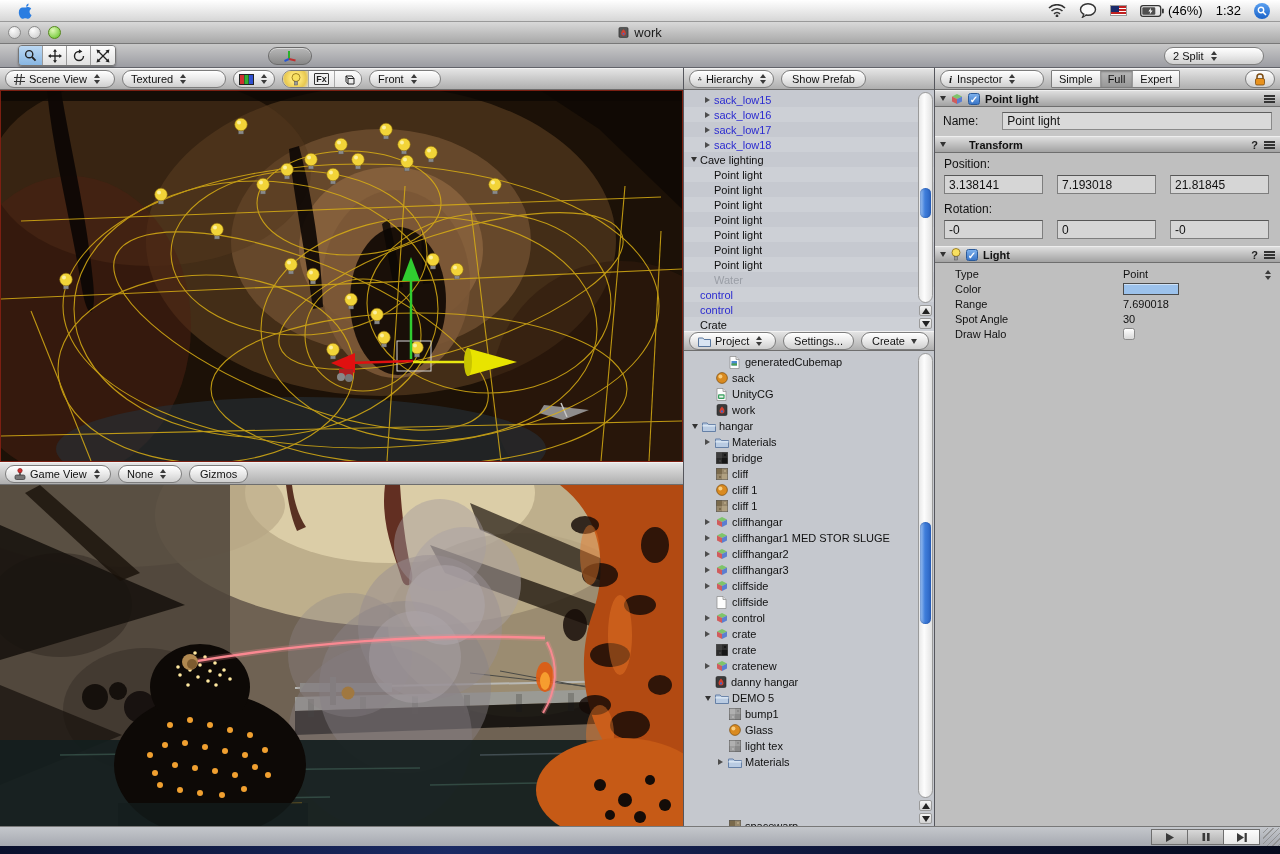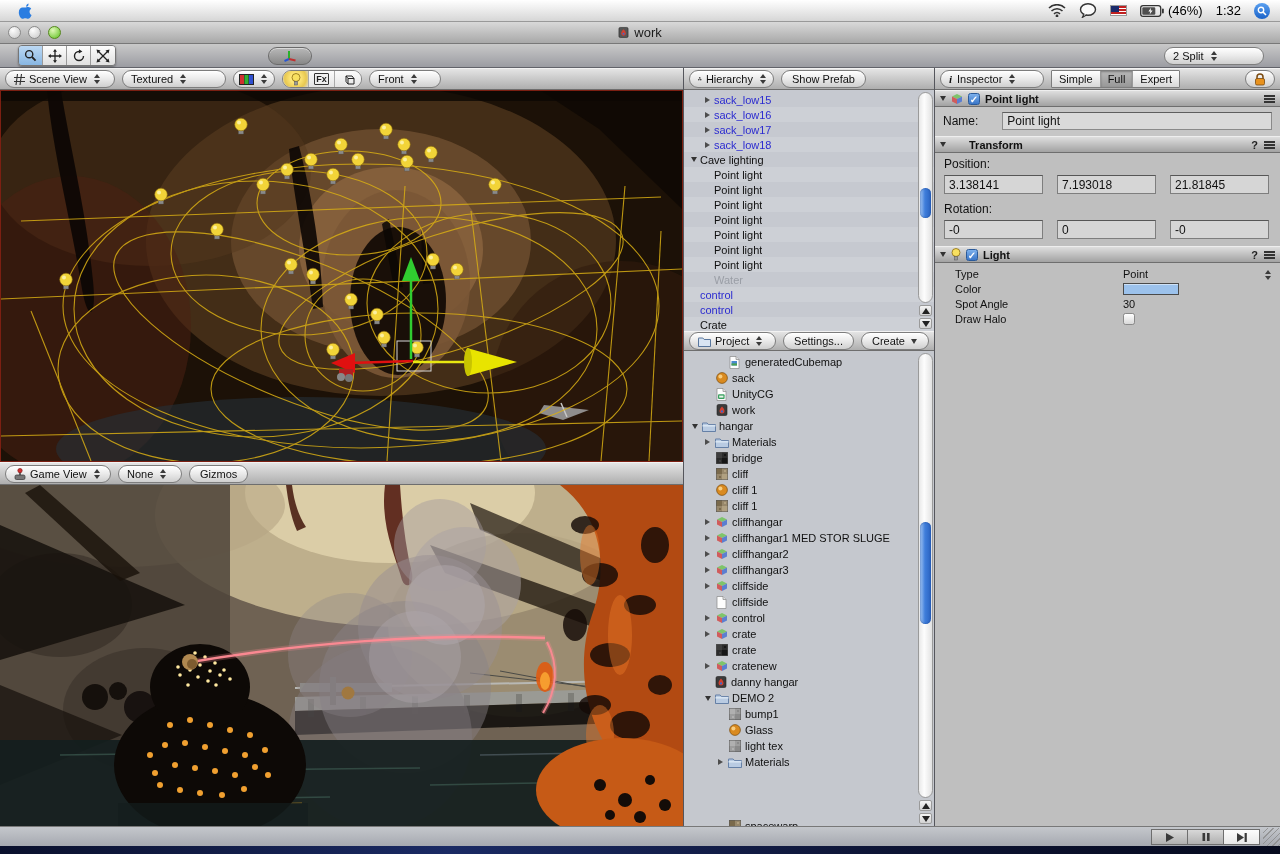--- a/index.html
+++ b/index.html
@@ -1038,21 +1038,21 @@
         <div class="prow" style="padding-left: 17px;">
           <span class="arrow-slot">
             <span class="tri-e"></span>
           </span>
           <span class="icon-slot">
             <svg width="14" height="11" viewBox="0 0 14 11">
               <path d="M0.5 2.8 L0.5 10.5 L13.5 10.5 L13.5 3.6 L6.6 3.6 L5.1 2 L0.5 2 Z" fill="#b9cbe2" stroke="#5a77a0" stroke-width="0.9"></path>
               <path d="M0.5 4.8 L13.5 4.8" stroke="#dce8f4" stroke-width="1.4"></path>
             </svg>
           </span>
-          <span class="lbl">DEMO 2</span>
+          <span class="lbl">DEMO 5</span>
         </div>
         <div class="prow" style="padding-left: 30px;">
           <span class="arrow-slot"></span>
           <span class="icon-slot">
             <svg width="12" height="12">
               <rect width="12" height="12" fill="#9d9d9d"></rect>
               <rect width="6" height="6" fill="#b0b0b0"></rect>
               <rect x="6" y="6" width="6" height="6" fill="#8a8a8a"></rect>
               <rect x="3" y="8" width="2" height="2" fill="#b0b0b0"></rect>
               <rect x="8" y="2" width="2" height="2" fill="#8a8a8a"></rect>
@@ -1219,20 +1219,24 @@
         <div class="prop-row">
           <span class="prop-label">Type</span>
           <span>Point</span>
           <span class="ud" style="margin-left: auto;"></span>
         </div>
         <div class="prop-row">
           <span class="prop-label">Color</span>
           <span class="color-swatch" style="background: rgb(156, 194, 236);"></span>
         </div>
         <div class="prop-row">
+          <span class="prop-label">Range</span>
+          <span>7.690018</span>
+        </div>
+        <div class="prop-row">
           <span class="prop-label">Spot Angle</span>
           <span>30</span>
         </div>
         <div class="prop-row">
           <span class="prop-label">Draw Halo</span>
           <span class="aqua-check empty"></span>
         </div>
       </div>
     <div style="flex:1"></div>
   </div>

